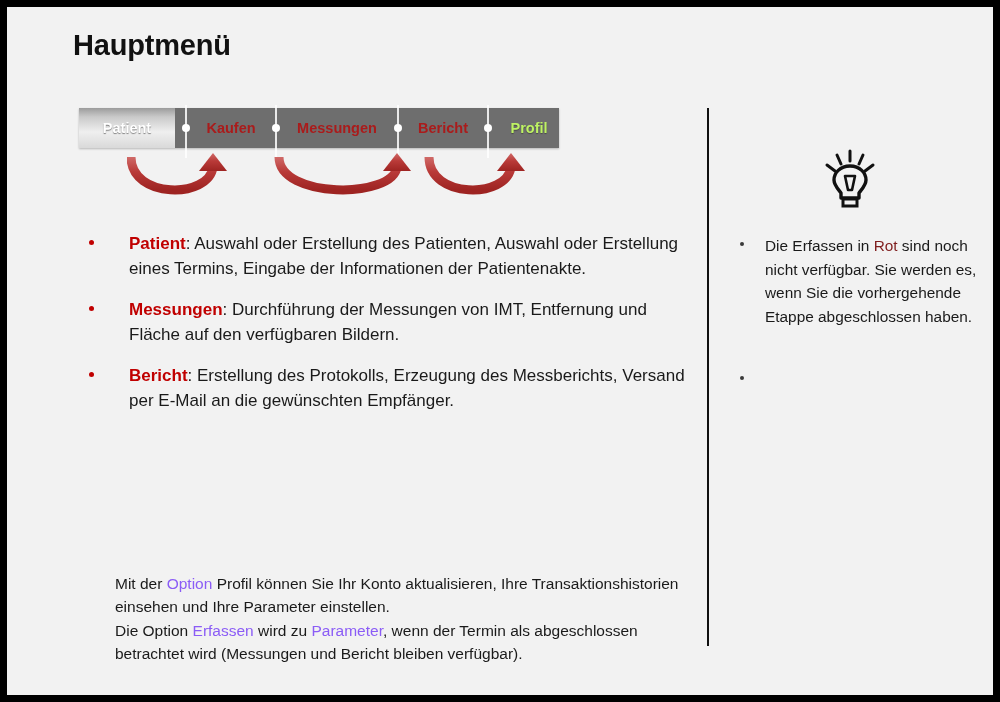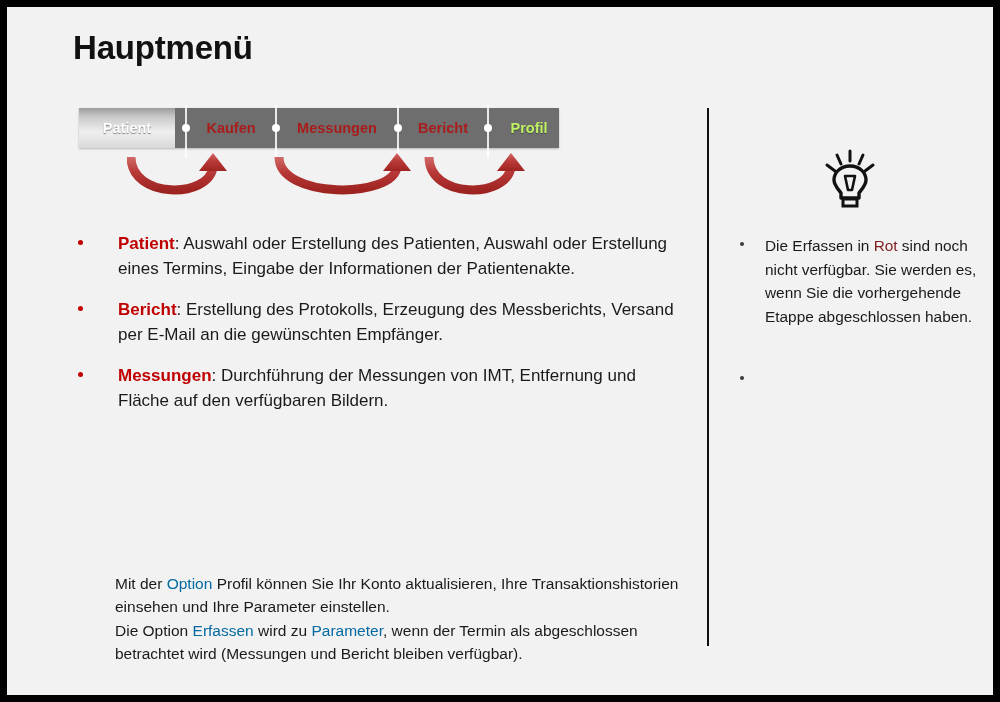--- a/index.html
+++ b/index.html
@@ -21,21 +21,21 @@
     height: 688px;
     background: #f2f2f2;
     overflow: hidden;
   }
 
   
   .title {
     position: absolute;
     left: 66px;
     top: 22px;
-    font-size: 33px;
+    font-size: 29px;
     font-weight: bold;
     color: #111111;
     letter-spacing: -0.2px;
   }
 
   
   .navbar {
     position: absolute;
     left: 72px;
     top: 101px;
@@ -112,21 +112,21 @@
     left: 700px;
     top: 101px;
     width: 2px;
     height: 538px;
     background: #111111;
   }
 
   
   .left-col {
     position: absolute;
-    left: 63px;
+    left: 74px;
     top: 225px;
     width: 610px;
   }
   .bullet-row {
     position: relative;
     display: block;
     padding-left: 48px;
     margin-bottom: 16px;
     font-size: 17px;
     line-height: 1.47;
@@ -147,21 +147,21 @@
   }
   .note-block {
     position: absolute;
     left: 108px;
     top: 565px;
     width: 575px;
     font-size: 15.5px;
     line-height: 1.5;
     color: #1a1a1a;
   }
-  .note-block .hl { color: #0369a1; }
+  .note-block .hl { color: #8b5cf6; }
 
   
   .bulb {
     position: absolute;
     left: 812px;
     top: 142px;
     width: 62px;
     height: 62px;
   }
   .bulb svg { display: block; }
@@ -252,26 +252,26 @@
   <div class="left-col">
 
     <div class="bullet-row">
       <span class="dot"></span>
       <span class="lead">Patient</span><span>: Auswahl oder Erstellung des Patienten, Auswahl oder Erstellung eines Termins, Eingabe der Informationen der Patientenakte.</span>
     </div>
 
 
     <div class="bullet-row">
       <span class="dot"></span>
+      <span class="lead">Messungen</span><span>: Durchführung der Messungen von IMT, Entfernung und Fläche auf den verfügbaren Bildern.</span>
+    </div>
+
+    <div class="bullet-row">
+      <span class="dot"></span>
       <span class="lead">Bericht</span><span>: Erstellung des Protokolls, Erzeugung des Messberichts, Versand per E-Mail an die gewünschten Empfänger.</span>
-    </div>
-
-    <div class="bullet-row">
-      <span class="dot"></span>
-      <span class="lead">Messungen</span><span>: Durchführung der Messungen von IMT, Entfernung und Fläche auf den verfügbaren Bildern.</span>
     </div>
 
   </div>
 
   <div class="note-block">
     <span>Mit der </span><span class="hl">Option</span><span> Profil können Sie Ihr Konto aktualisieren, Ihre Transaktionshistorien einsehen und Ihre Parameter einstellen.</span>
     <br>
     <span>Die Option </span><span class="hl">Erfassen</span><span> wird zu </span><span class="hl">Parameter</span><span>, wenn der Termin als abgeschlossen betrachtet wird (Messungen und Bericht bleiben verfügbar).</span>
   </div>
 

